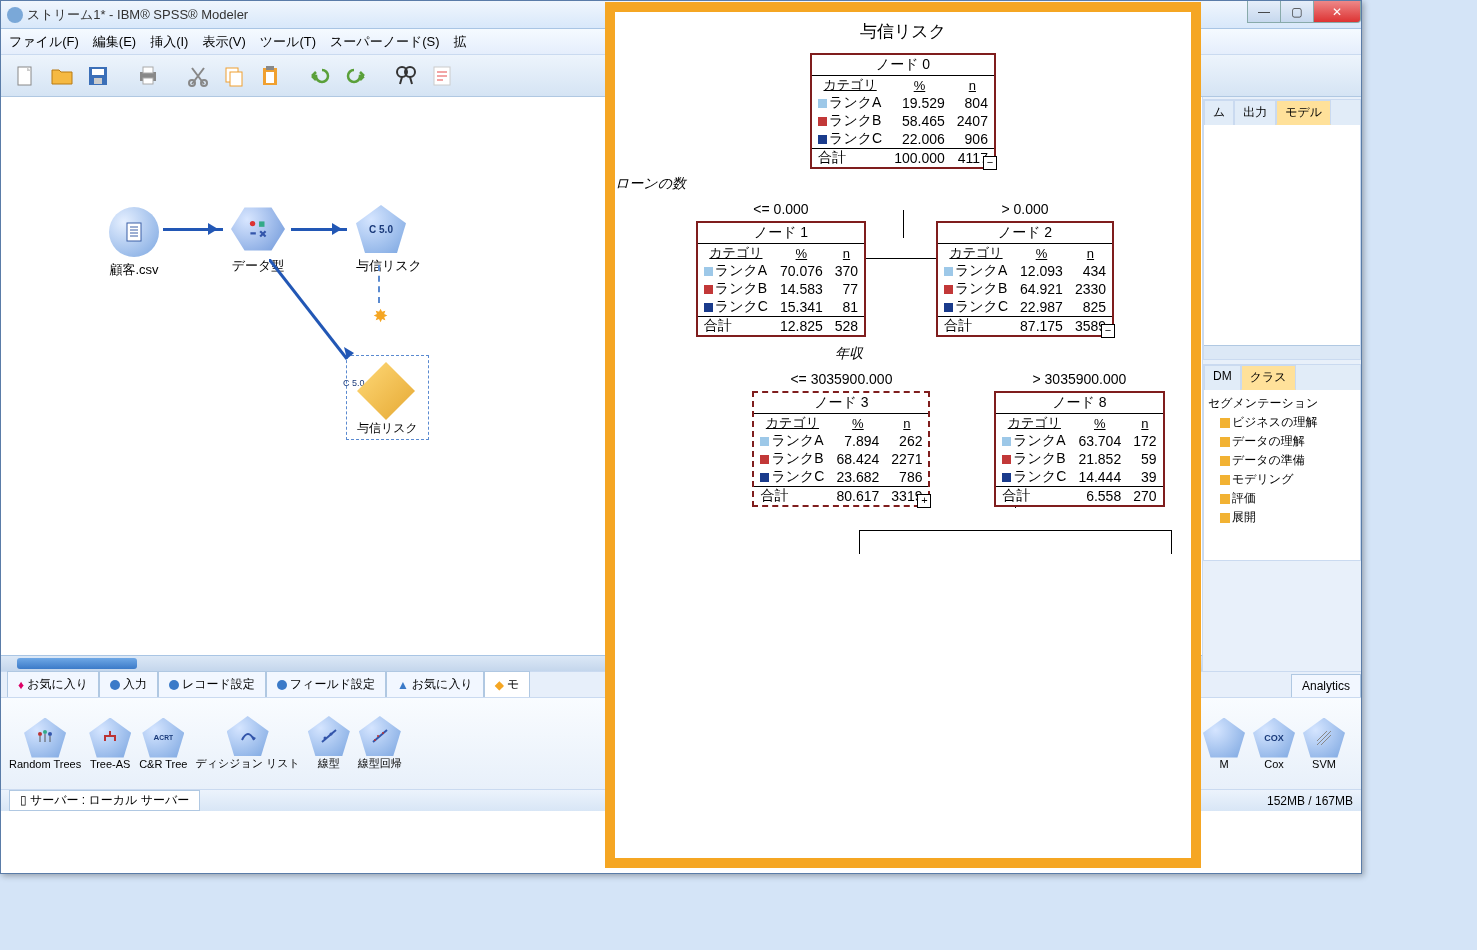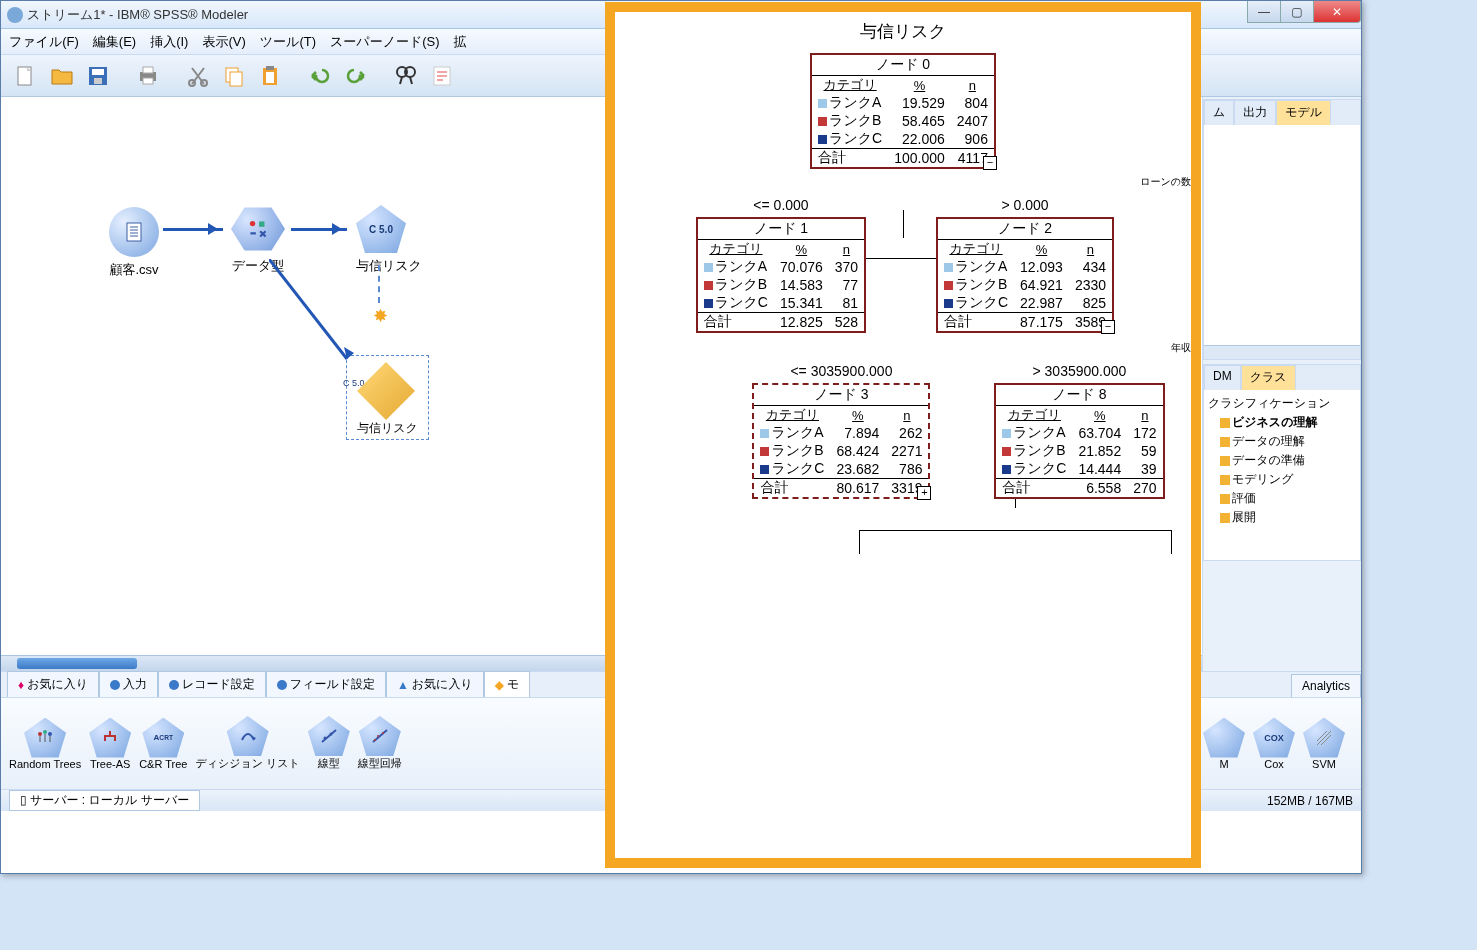--- a/index.html
+++ b/index.html
@@ -68,21 +68,21 @@
 .node-box { display: inline-block; border: 2px solid #7f1d1d; background: #fff; font-size: 14px; position: relative; }
 .node-box.dashed { border-style: dashed; }
 .node-box .hdr { text-align: center; padding: 1px 6px; border-bottom: 1px solid #000; }
 .node-box table { border-collapse: collapse; }
 .node-box th { font-weight: normal; text-decoration: underline; padding: 0 8px; font-size: 13px; }
 .node-box td { padding: 0 6px; text-align: right; font-size: 14px; white-space: nowrap; }
 .node-box td.cat { text-align: left; }
 .node-box .sw { display: inline-block; width: 9px; height: 9px; vertical-align: middle; margin-right: 2px; }
 .node-box tr.tot td { border-top: 1px solid #000; }
 .minus { position: absolute; right: -3px; bottom: -3px; width: 14px; height: 14px; border: 1px solid #000; background: #fff; font-size: 11px; line-height: 11px; text-align: center; }
-.tree-connector { font-size: 10px; text-align: right; }
+.tree-connector { font-size: 14px; text-align: left; font-style: italic; }
 .cond { font-size: 14px; margin: 4px 0; }
 
 
 .tree-area { position: relative; height: 800px; }
 .tree-area .line { position: absolute; background: #000; }
 </style>
 </head>
 <body>
 
 <div class="window">
@@ -239,22 +239,22 @@
         </div>
         <div class="content" style="height:220px"></div>
         <div style="height:14px;background:#dce8f6;border-top:1px solid #b0c8e2"></div>
       </div>
       <div class="panel">
         <div class="tabs">
           <div class="tab">DM</div>
           <div class="tab active">クラス</div>
         </div>
         <div class="content" style="height:170px">
-          <div class="tree-item" style="padding-left:0">クラシフィケーション</div>
-          <div class="tree-item" style="font-weight:bold"><span class="sq"></span><span>ビジネスの理解</span></div>
+          <div class="tree-item" style="padding-left:0">セグメンテーション</div>
+          <div class="tree-item" style="font-weight:normal"><span class="sq"></span><span>ビジネスの理解</span></div>
           <div class="tree-item"><span class="sq"></span><span>データの理解</span></div>
           <div class="tree-item"><span class="sq"></span><span>データの準備</span></div>
           <div class="tree-item"><span class="sq"></span><span>モデリング</span></div>
           <div class="tree-item"><span class="sq"></span><span>評価</span></div>
           <div class="tree-item"><span class="sq"></span><span>展開</span></div>
         </div>
       </div>
     </div>
   </div>
 

